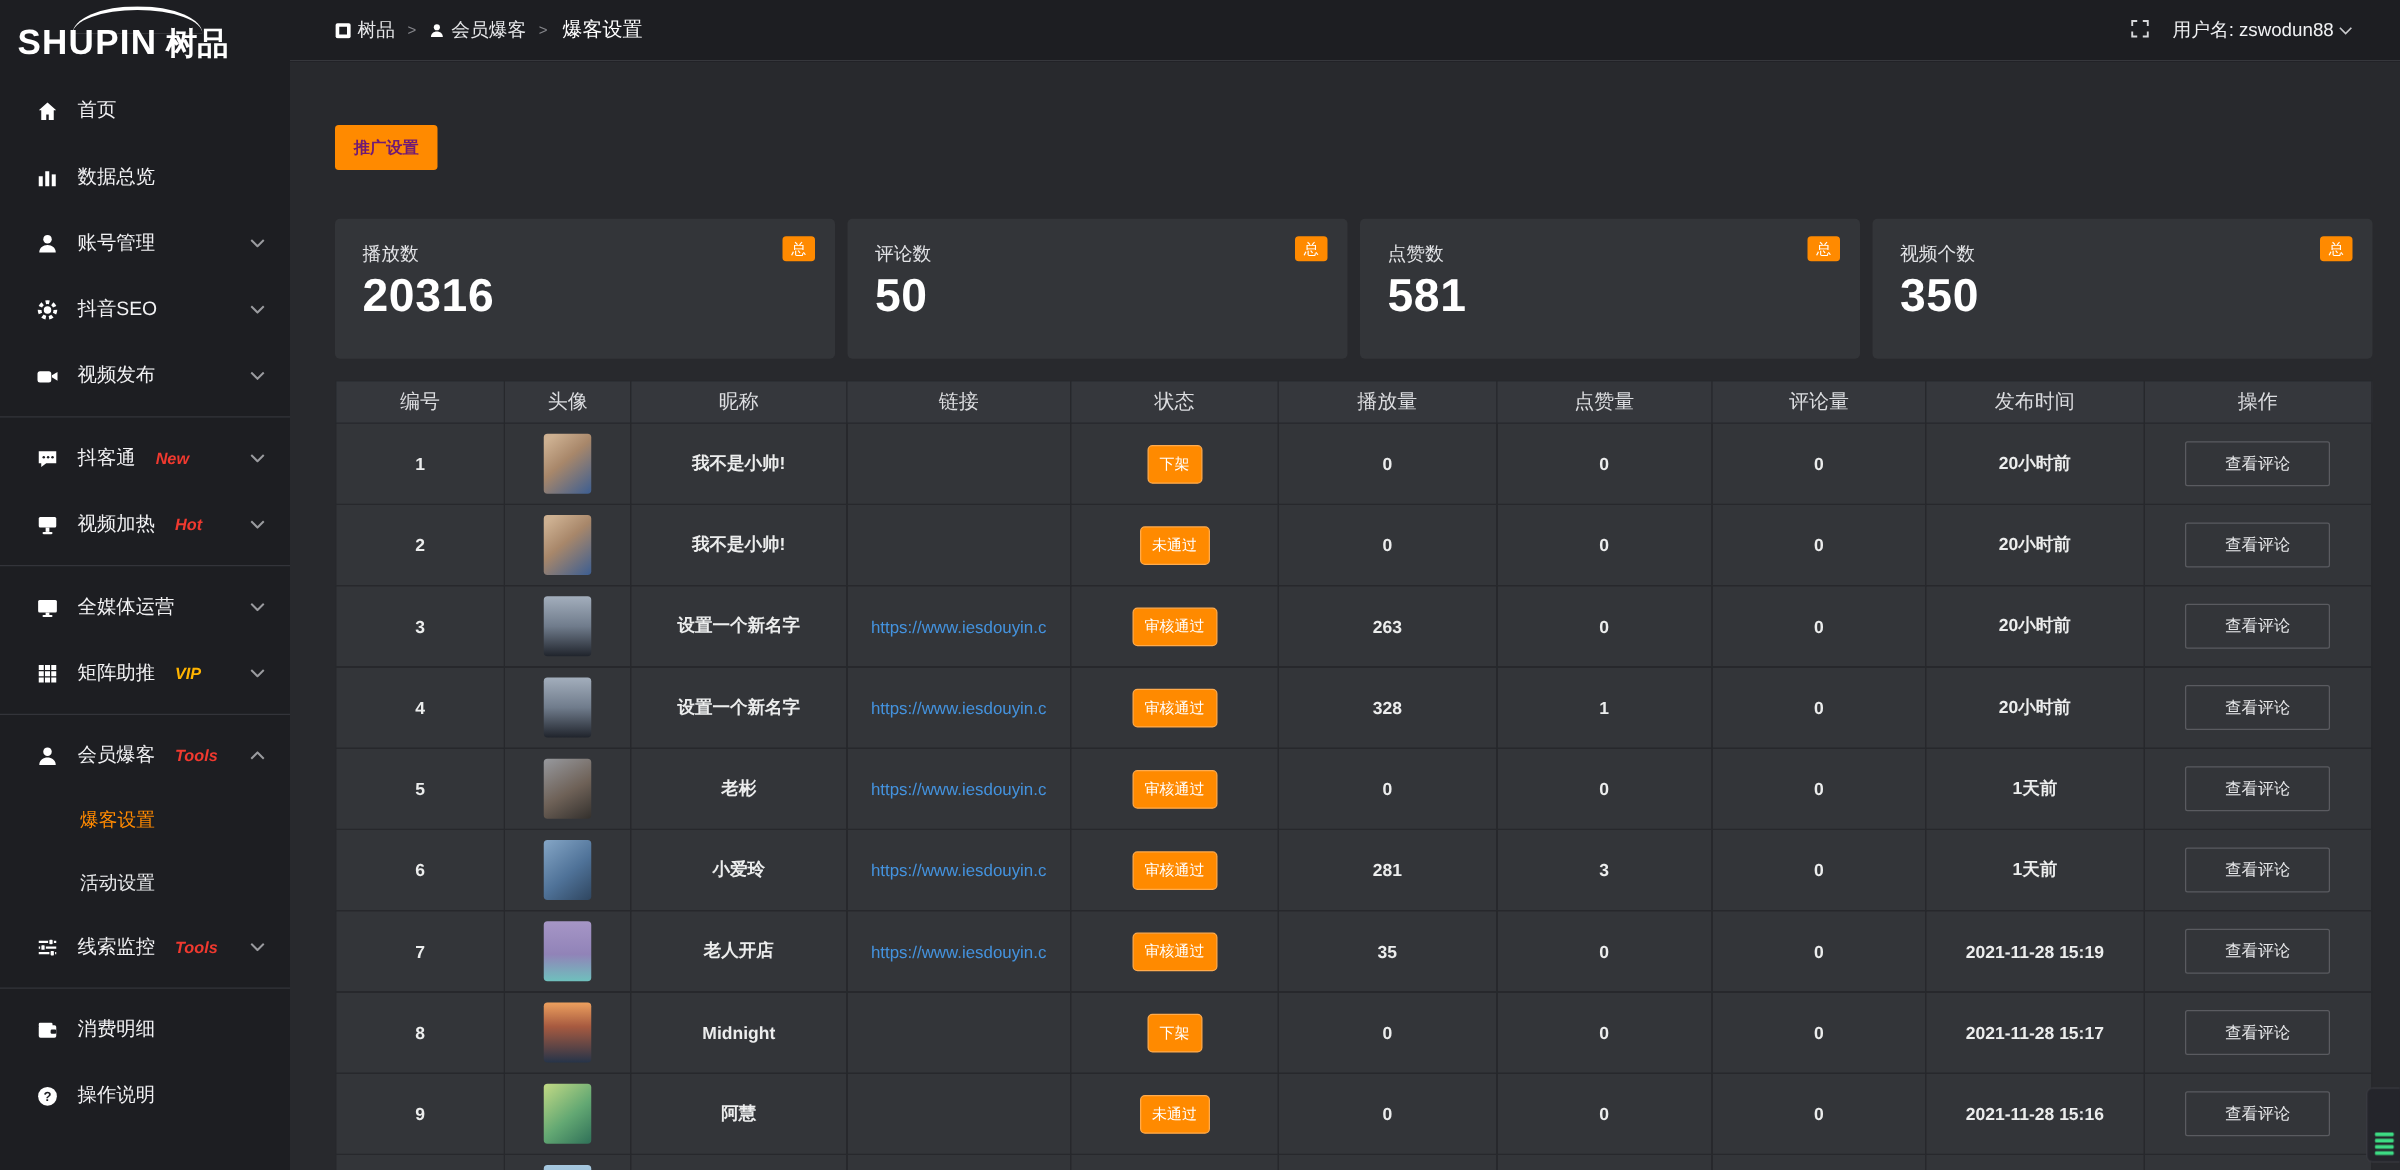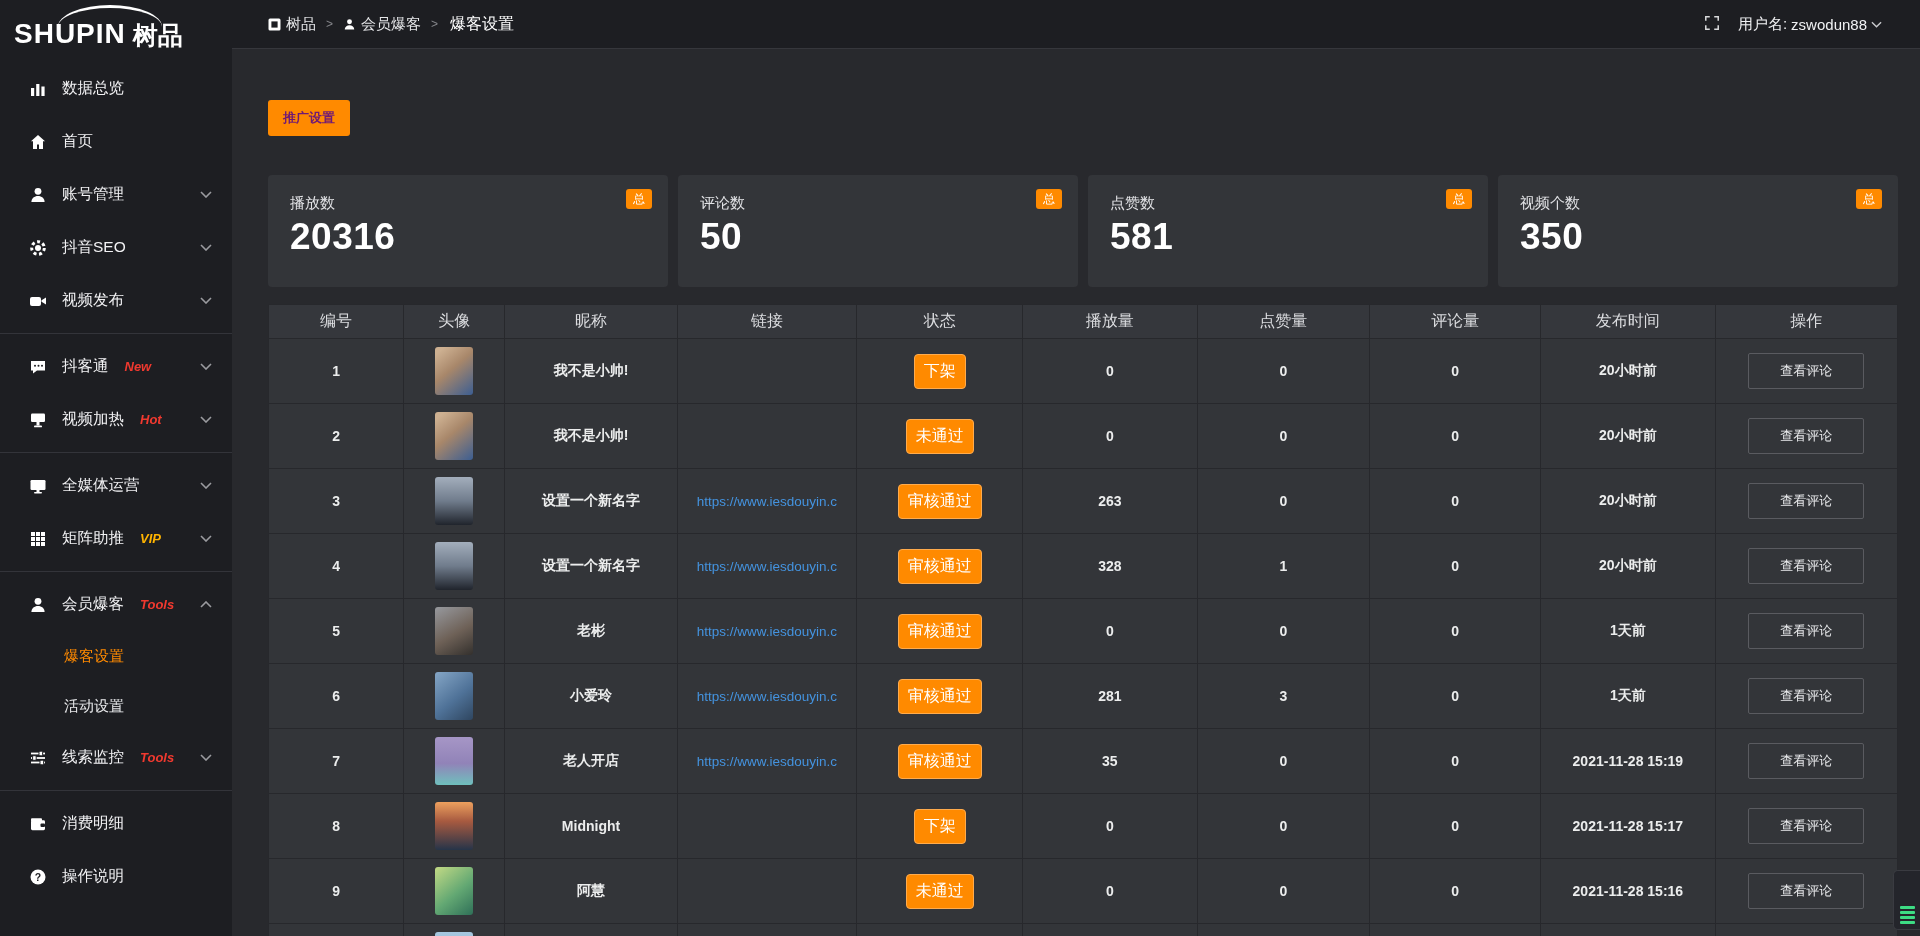--- a/index.html
+++ b/index.html
@@ -42,56 +42,56 @@
   .card{flex:1;background:var(--c-panel_bg);border-radius:4px;height:112px;padding:19px 22px;position:relative}
   .card-label{font-size:15px;color:#e2e3e6}
   .card-value{font-size:37px;font-weight:700;color:#fff;margin-top:3px;letter-spacing:.5px}
   .card-badge{position:absolute;top:14px;right:16px;background:var(--c-accent);color:#fff;font-size:12px;line-height:1;padding:4px 7px;border-radius:3px}
   
   table{width:100%;border-collapse:collapse;table-layout:fixed;margin-top:17px}
   th{height:34px;background:var(--c-header_bg);color:#dcdde0;font-size:16px;font-weight:400;border:1px solid var(--c-border)}
   td{height:65px;background:var(--c-panel_bg);border:1px solid var(--c-border);text-align:center;font-size:14px;font-weight:600;color:#eceded;overflow:hidden;white-space:nowrap}
   .avatar{display:inline-block;width:38px;height:48px;border-radius:3px;vertical-align:middle}
   .link{color:var(--c-link);font-weight:400;font-size:13.5px;text-decoration:none;cursor:pointer}
-  .status-btn{background:var(--c-accent);border:1px solid #ffab4d;color:#fff;font-size:16px;padding:6px 9px;border-radius:4px;cursor:pointer;font-family:Liberation Serif, serif}
+  .status-btn{background:var(--c-accent);border:1px solid #ffab4d;color:#fff;font-size:12px;padding:6px 9px;border-radius:4px;cursor:pointer;font-family:Liberation Serif, serif}
   .status-btn:empty{display:none}
   .action-btn{background:transparent;border:1px solid #5a5b60;color:#e8e9eb;font-size:13px;padding:8px 31px;border-radius:2px;cursor:pointer;font-family:inherit}
   
   .float-widget{position:fixed;right:0;bottom:6px;width:27px;height:60px;background:#24252b;border:1px solid #3a3b41;border-right:none;border-radius:5px 0 0 5px;display:flex;flex-direction:column;justify-content:flex-end;align-items:center;padding-bottom:5px;gap:2px;z-index:6}
   .float-widget i{display:block;width:15px;height:3px;background:#3ddc84;border-radius:1px}
 </style>
 </head>
 <body>
 
 <aside class="sidebar">
   <div class="logo">
     <span class="logo-arc"></span>
     <span class="logo-en">SHUPIN</span>
     <span class="logo-cn">树品</span>
   </div>
   <nav class="menu">
     <div class="mi">
       <span class="ic">
           <svg width="18" height="18" viewBox="0 0 18 18">
+            <path d="M9 2L2 8.2h2V16h4v-4.4h2V16h4V8.2h2z" fill="#fff"></path>
+          </svg>
+        </span>
+      <span>首页</span>
+    </div>
+    <div class="mi">
+      <span class="ic">
+          <svg width="18" height="18" viewBox="0 0 18 18">
             <g fill="#fff">
               <rect x="2" y="8" width="3.2" height="8"></rect>
               <rect x="7.2" y="4" width="3.2" height="12"></rect>
               <rect x="12.4" y="6.5" width="3.2" height="9.5"></rect>
             </g>
           </svg>
         </span>
       <span>数据总览</span>
-    </div>
-    <div class="mi">
-      <span class="ic">
-          <svg width="18" height="18" viewBox="0 0 18 18">
-            <path d="M9 2L2 8.2h2V16h4v-4.4h2V16h4V8.2h2z" fill="#fff"></path>
-          </svg>
-        </span>
-      <span>首页</span>
     </div>
     <div class="mi">
       <span class="ic">
           <svg width="18" height="18" viewBox="0 0 18 18">
             <circle cx="9" cy="5.3" r="3.4" fill="#fff"></circle>
             <path d="M2.4 16c0-3.7 3-6 6.6-6s6.6 2.3 6.6 6z" fill="#fff"></path>
           </svg>
         </span>
       <span>账号管理</span>
       <span class="chev">

